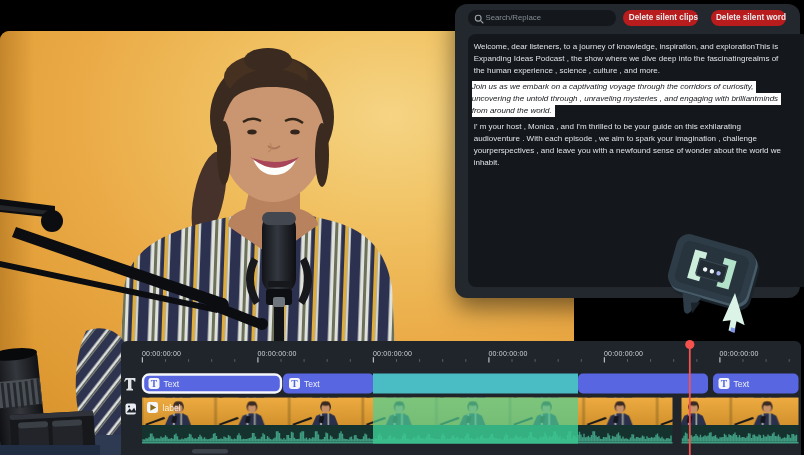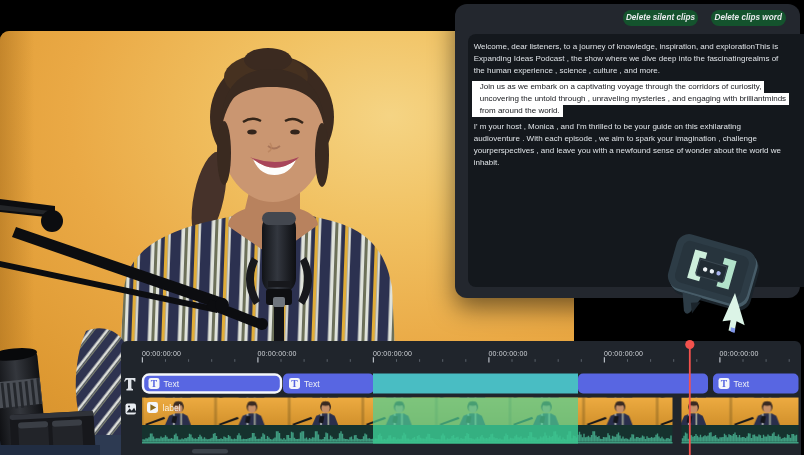--- a/index.html
+++ b/index.html
@@ -5,32 +5,32 @@
   body { width:804px; height:455px; position:relative; overflow:hidden;
          font-family:"Liberation Sans",sans-serif; }
   #photo { position:absolute; left:0; top:31px; border-top-left-radius:9px; }
   .panel { position:absolute; left:455px; top:4px; width:345px; height:294px;
            background:#23272e; border-radius:12px; box-shadow:0 10px 24px rgba(0,0,0,.5); }
   .sbox { position:absolute; left:13px; top:6px; width:148px; height:16px;
           background:#14181d; border-radius:8px; color:#858c94; font-size:7.8px;
           line-height:16.5px; }
   .sbox svg { position:absolute; left:6px; top:3.5px; }
   .sbox span { position:absolute; left:17.5px; top:0; }
-  .btn { position:absolute; top:6px; height:16px; background:#14532d; border-radius:8px;
-         color:#e9ebee; font-size:8.2px; font-weight:bold; text-align:center; line-height:16.5px;
-         white-space:nowrap;font-style:italic; }
+  .btn { position:absolute; top:6px; height:16px; background:#b91c1c; border-radius:8px;
+         color:#e9ebee; font-size:8.2px; font-weight:bold; text-align:right; line-height:16.5px;
+         white-space:nowrap; }
   .b1 { left:168px; width:75px; }
   .b2 { left:255.5px; width:75.5px; }
   .tbox { position:absolute; left:13px; top:30px; width:384px; height:253px;
           background:#14181d; border-radius:8px; color:#dfe3e7; font-size:8px;
           line-height:12px; overflow:hidden; white-space:nowrap; }
   .tcol { position:absolute; left:5.7px; top:7.2px; }
   .p { margin:0 0 4.2px 0; }
   .ph { margin-left:-2px; }
-  .hl { display:table; background:#fff; color:#15171b; padding:0 3px 0 8px; height:11.2px; line-height:11.2px; margin-bottom:0.8px; }
+  .hl { display:table; background:#fff; color:#15171b; padding:0 3px 0 0; height:11.2px; line-height:11.2px; margin-bottom:0.8px;font-style:italic; }
   #tl { position:absolute; left:0; top:0; }
   #icon3d { position:absolute; left:655px; top:231px; }
   .tc { font-size:7px; fill:#ced2d7; letter-spacing:0.2px; }
 </style></head>
 <body>
 
 <svg id="photo" width="574" height="424" viewBox="0 0 574 424">
 <defs>
  <radialGradient id="bgy" cx="0.68" cy="0.2" r="1.12">
    <stop offset="0" stop-color="#f5d484"></stop>
@@ -129,22 +129,29 @@
  <rect x="12" y="382" width="84" height="5" rx="2.5" fill="#30333a"></rect>
  <rect x="20" y="390" width="30" height="46" rx="4" fill="#222429"></rect>
       <rect x="20" y="390" width="30" height="6" rx="3" fill="#3a3e45"></rect>
  <rect x="54" y="390" width="30" height="46" rx="4" fill="#222429"></rect>
       <rect x="54" y="390" width="30" height="6" rx="3" fill="#3a3e45"></rect>
 </g>
 <rect x="0" y="414" width="100" height="10" fill="#212d42"></rect>
 </svg>
 
 <div class="panel">
+  <div class="sbox">
+    <svg width="10" height="10" viewBox="0 0 10 10">
+        <circle cx="4.2" cy="4.2" r="2.9" fill="none" stroke="#9aa1a8" stroke-width="1.1"></circle>
+        <path d="M6.4 6.4 L9 9" stroke="#9aa1a8" stroke-width="1.1" stroke-linecap="round"></path>
+      </svg>
+    <span>Search/Replace</span>
+  </div>
   <div class="btn b1">Delete silent clips</div>
-  <div class="btn b2">Delete clips word</div>
+  <div class="btn b2">Delete silent word</div>
   <div class="tbox">
       <div class="tcol">
     <div class="p">Welcome, dear listeners, to a journey of knowledge, inspiration, and explorationThis is<br>Expanding Ideas Podcast , the show where we dive deep into the fascinatingrealms of<br>the human experience , science , culture , and more.</div>
     <div class="p ph">
           <span class="hl">Join us as we embark on a captivating voyage through the corridors of curiosity,</span>
           <span class="hl">uncovering the untold through , unraveling mysteries , and engaging with brilliantminds</span>
           <span class="hl">from around the world.</span>
         </div>
     <div class="p">I' m your host , Monica , and I'm thrilled to be your guide on this exhilarating<br>audioventure . With each episode , we aim to spark your imagination , challenge<br>yourperspectives , and leave you with a newfound sense of wonder about the world we<br>inhabit.</div>
   </div>

